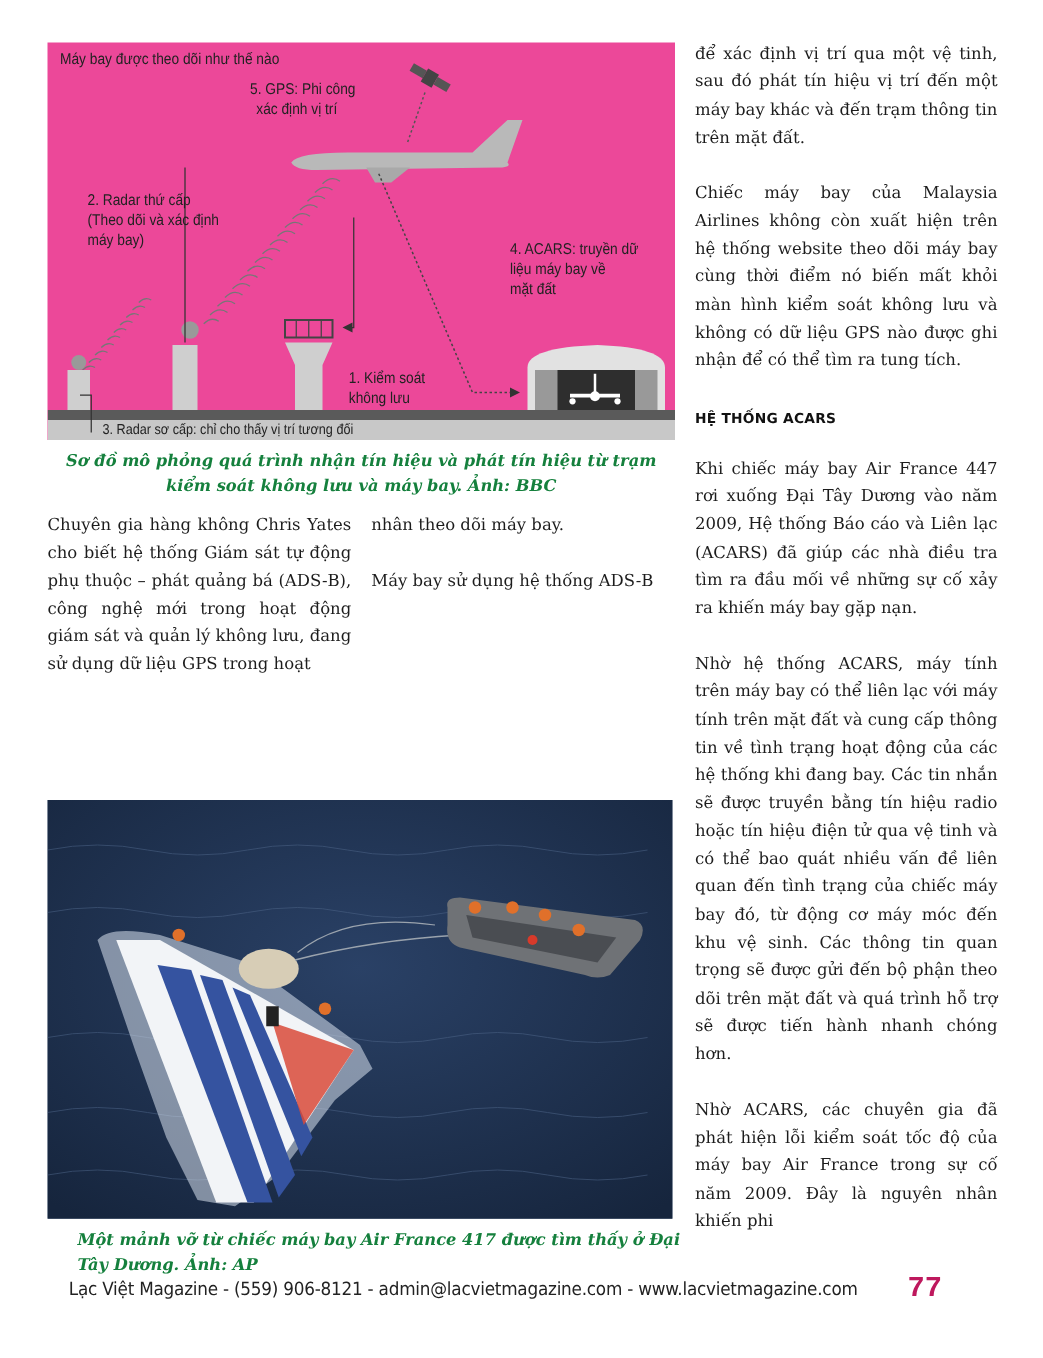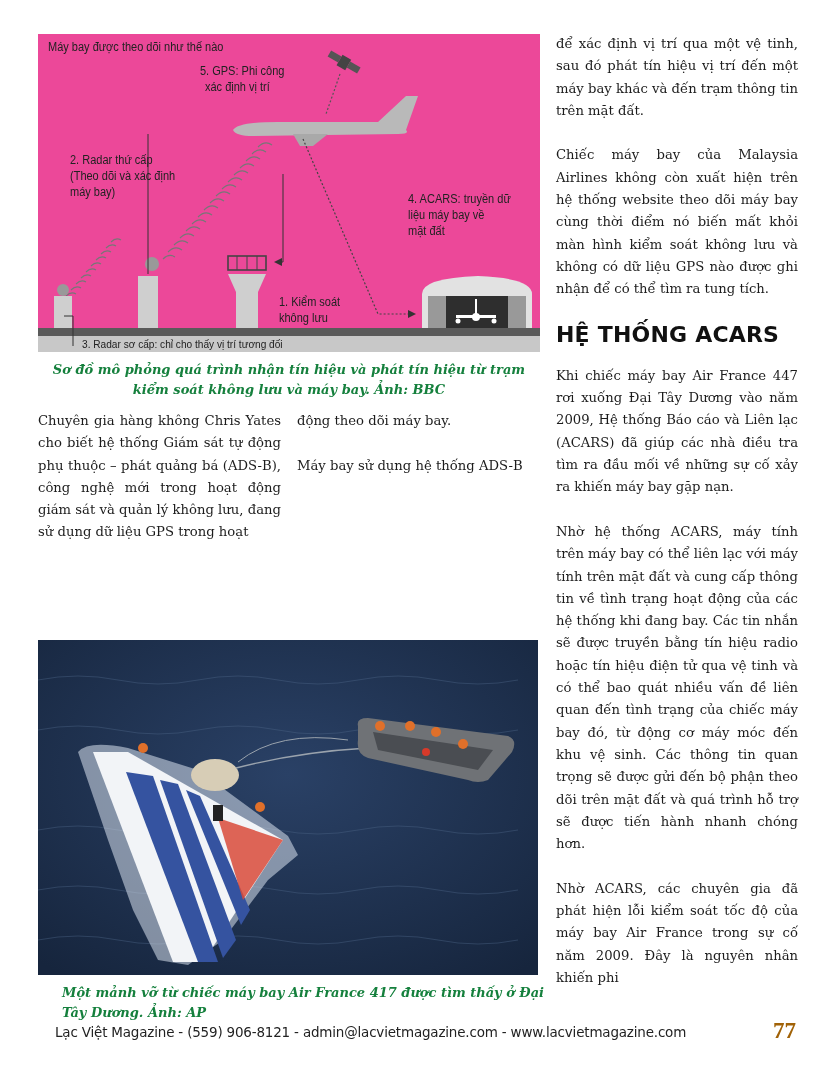--- a/index.html
+++ b/index.html
@@ -14,26 +14,26 @@
   .caption-top { left: 38px; top: 360px; width: 502px; text-align: center; }
   .caption-bottom { left: 38px; top: 983px; width: 502px; margin-left: 24px; }
 
   .col { position: absolute; font-family: "DejaVu Serif", serif; font-size: 13.2px; line-height: 22.3px; text-align: justify; color: #1c1c1c; }
   .col p { margin-bottom: 22.3px; }
   .col p:last-child { margin-bottom: 0; }
   .col-1 { left: 38px; top: 410px; width: 243px; }
   .col-2 { left: 297px; top: 410px; width: 242px; }
   .col-3 { left: 556px; top: 33px; width: 242px; }
 
-  .heading { font-family: "DejaVu Sans", sans-serif; font-weight: bold; font-size: 22px; letter-spacing: 0.2px; margin: 0 0 18px 0; line-height: 24px; text-align: left; color: #111; }
+  .heading { font-family: "DejaVu Sans", sans-serif; font-weight: bold; font-size: 11px; letter-spacing: 0.2px; margin: 0 0 18px 0; line-height: 24px; text-align: left; color: #111; }
 
   .photo { position: absolute; left: 38px; top: 640px; width: 500px; height: 335px; overflow: hidden; background: #1f3350; }
 
   .footer { position: absolute; left: 55px; top: 1024px; width: 700px; font-family: "DejaVu Sans", sans-serif; font-size: 14.5px; color: #222; transform: scaleX(0.93); transform-origin: left top; white-space: nowrap; letter-spacing: -0.2px; }
-  .page-num { position: absolute; left: 773px; top: 1018px; font-family: Liberation Serif, serif; font-weight: bold; font-size: 23px; color: #a16207; }
+  .page-num { position: absolute; left: 726px; top: 1018px; font-family: Liberation Mono, monospace; font-weight: bold; font-size: 23px; color: #be185d; }
 </style>
 </head>
 <body>
 
 <div class="diagram">
   <svg width="502" height="318" viewBox="0 0 502 318">
 
     <g transform="translate(305,28) rotate(30)">
       <rect x="-16" y="-4" width="12" height="7" fill="#555"></rect>
       <rect x="-4" y="-6" width="10" height="12" fill="#444"></rect>
@@ -132,21 +132,21 @@
   <div class="dlabel" style="left:44px; top:303px; font-size:11.5px;">3. Radar sơ cấp: chỉ cho thấy vị trí tương đối</div>
 </div>
 
 <div class="caption caption-top">Sơ đồ mô phỏng quá trình nhận tín hiệu và phát tín hiệu từ trạm kiểm soát không lưu và máy bay. Ảnh: BBC</div>
 
 <div class="col col-1">
   <p>Chuyên gia hàng không Chris Yates cho biết hệ thống Giám sát tự động phụ thuộc – phát quảng bá (ADS-B), công nghệ mới trong hoạt động giám sát và quản lý không lưu, đang sử dụng dữ liệu GPS trong hoạt</p>
 </div>
 
 <div class="col col-2">
-  <p>động theo dõi máy bay.</p>
+  <p>nhân theo dõi máy bay.</p>
   <p>Máy bay sử dụng hệ thống ADS-B</p>
 </div>
 
 <div class="photo">
   <svg width="500" height="335" viewBox="0 0 500 335">
     <defs>
       <radialGradient id="seaGrad" cx="50%" cy="40%" r="75%">
         <stop offset="0%" stop-color="#2a4166"></stop>
         <stop offset="100%" stop-color="#16253d"></stop>
       </radialGradient>

